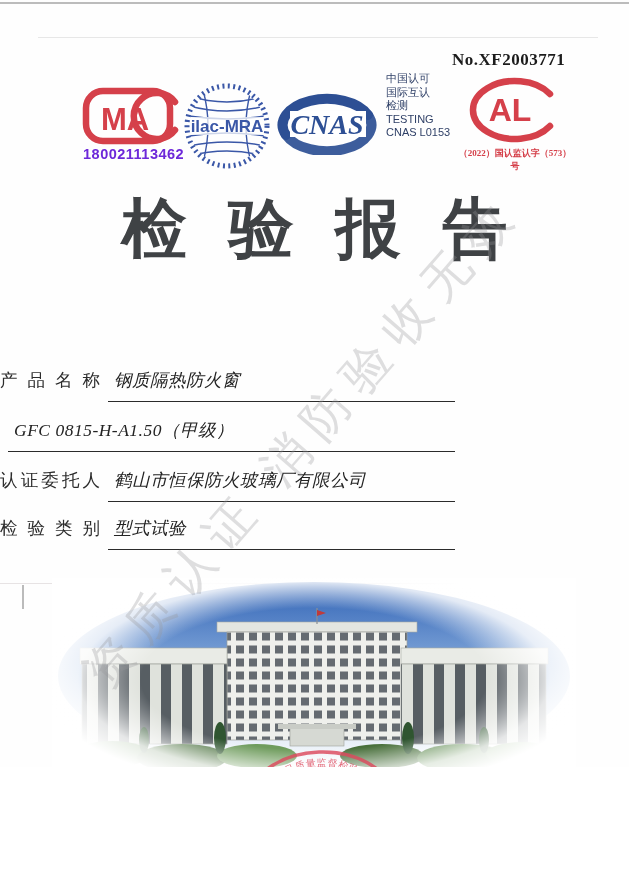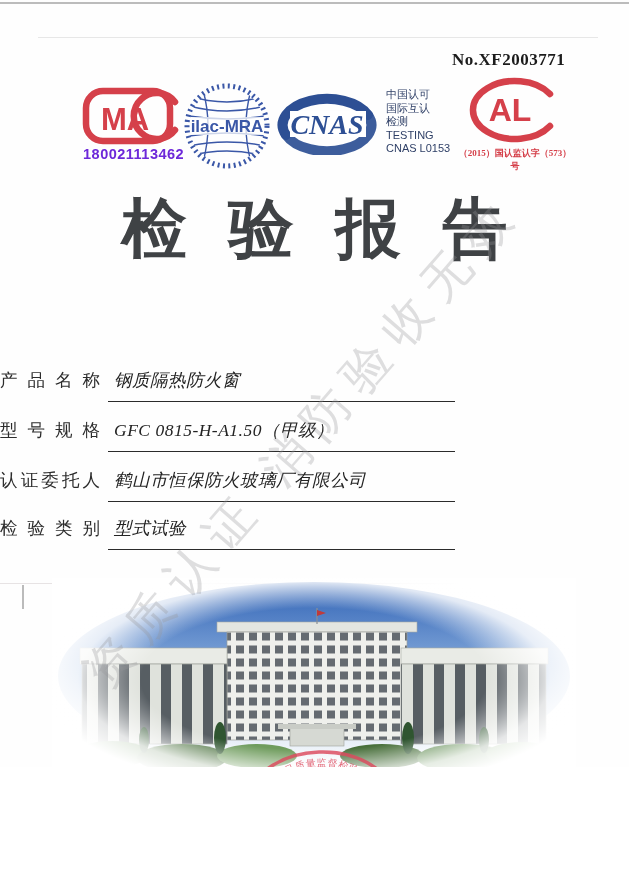--- a/index.html
+++ b/index.html
@@ -12,21 +12,21 @@
   .scan-fold{position:absolute;left:0;top:583px;width:565px;height:1px;background:rgba(205,195,198,.45);}
   .scan-tick{position:absolute;left:22px;top:585px;width:2px;height:24px;background:rgba(120,120,120,.5);}
 
   .report-no{position:absolute;left:452px;top:50px;font-size:17px;font-weight:bold;color:#1c1c1c;letter-spacing:.5px;}
 
   .logo-cma{position:absolute;left:82px;top:86px;}
   .cma-number{position:absolute;left:83px;top:146px;color:#6d28d9;font-size:14.5px;font-weight:bold;
     font-family:"Liberation Sans",sans-serif;letter-spacing:.5px;}
   .logo-ilac{position:absolute;left:183px;top:82px;}
   .logo-cnas{position:absolute;left:276px;top:93px;}
-  .cnas-text{position:absolute;left:386px;top:88px;color:#2e3f66;font-size:11px;line-height:13.5px;
+  .cnas-text{position:absolute;left:386px;top:72px;color:#2e3f66;font-size:11px;line-height:13.5px;
     font-family:"Liberation Sans",sans-serif;}
   .logo-cal{position:absolute;left:462px;top:76px;}
   .cal-caption{position:absolute;left:455px;top:147px;width:120px;text-align:center;color:#d5404a;
     font-size:9px;font-weight:bold;}
 
   .title-zh{position:absolute;left:0;top:185px;width:629px;text-align:center;
     font-size:65px;font-weight:bold;color:#3f4245;letter-spacing:42px;text-indent:42px;}
   .title-en{position:absolute;left:0;top:262px;width:629px;text-align:center;
     font-family:"Liberation Sans",sans-serif;font-size:27px;font-weight:bold;color:#45484b;letter-spacing:1.5px;}
   .field-row{position:absolute;left:0;width:455px;display:flex;align-items:flex-end;}
@@ -111,32 +111,31 @@
     <div>TESTING</div>
     <div>CNAS L0153</div>
   </div>
 
   <div class="logo-cal">
     <svg width="98" height="68" viewBox="0 0 98 68">
       <path d="M 88,18 A 42,29 0 1 0 88,50" fill="none" stroke="#d5404a" stroke-width="6.5" stroke-linecap="round"></path>
       <text x="48" y="45" text-anchor="middle" font-family="Liberation Sans, sans-serif" font-size="32" font-weight="bold" fill="#d5404a">AL</text>
     </svg>
   </div>
-  <div class="cal-caption">（2015）国认监认字（573）号</div>
+  <div class="cal-caption">（2022）国认监认字（573）号</div>
 
   <div class="title-zh">检验报告</div>
 
   <div class="field-row r0">
     <span class="field-label">产品名称</span>
     <span class="field-value-box">
       <span class="field-value">钢质隔热防火窗</span>
     </span>
   </div>
   <div class="field-row r1">
-    <span class="field-label">型号规格</span>
     <span class="field-value-box">
       <span class="field-value">GFC 0815-H-A1.50（甲级）</span>
     </span>
   </div>
   <div class="field-row r3">
     <span class="field-label">检验类别</span>
     <span class="field-value-box">
       <span class="field-value">型式试验</span>
     </span>
   </div>

